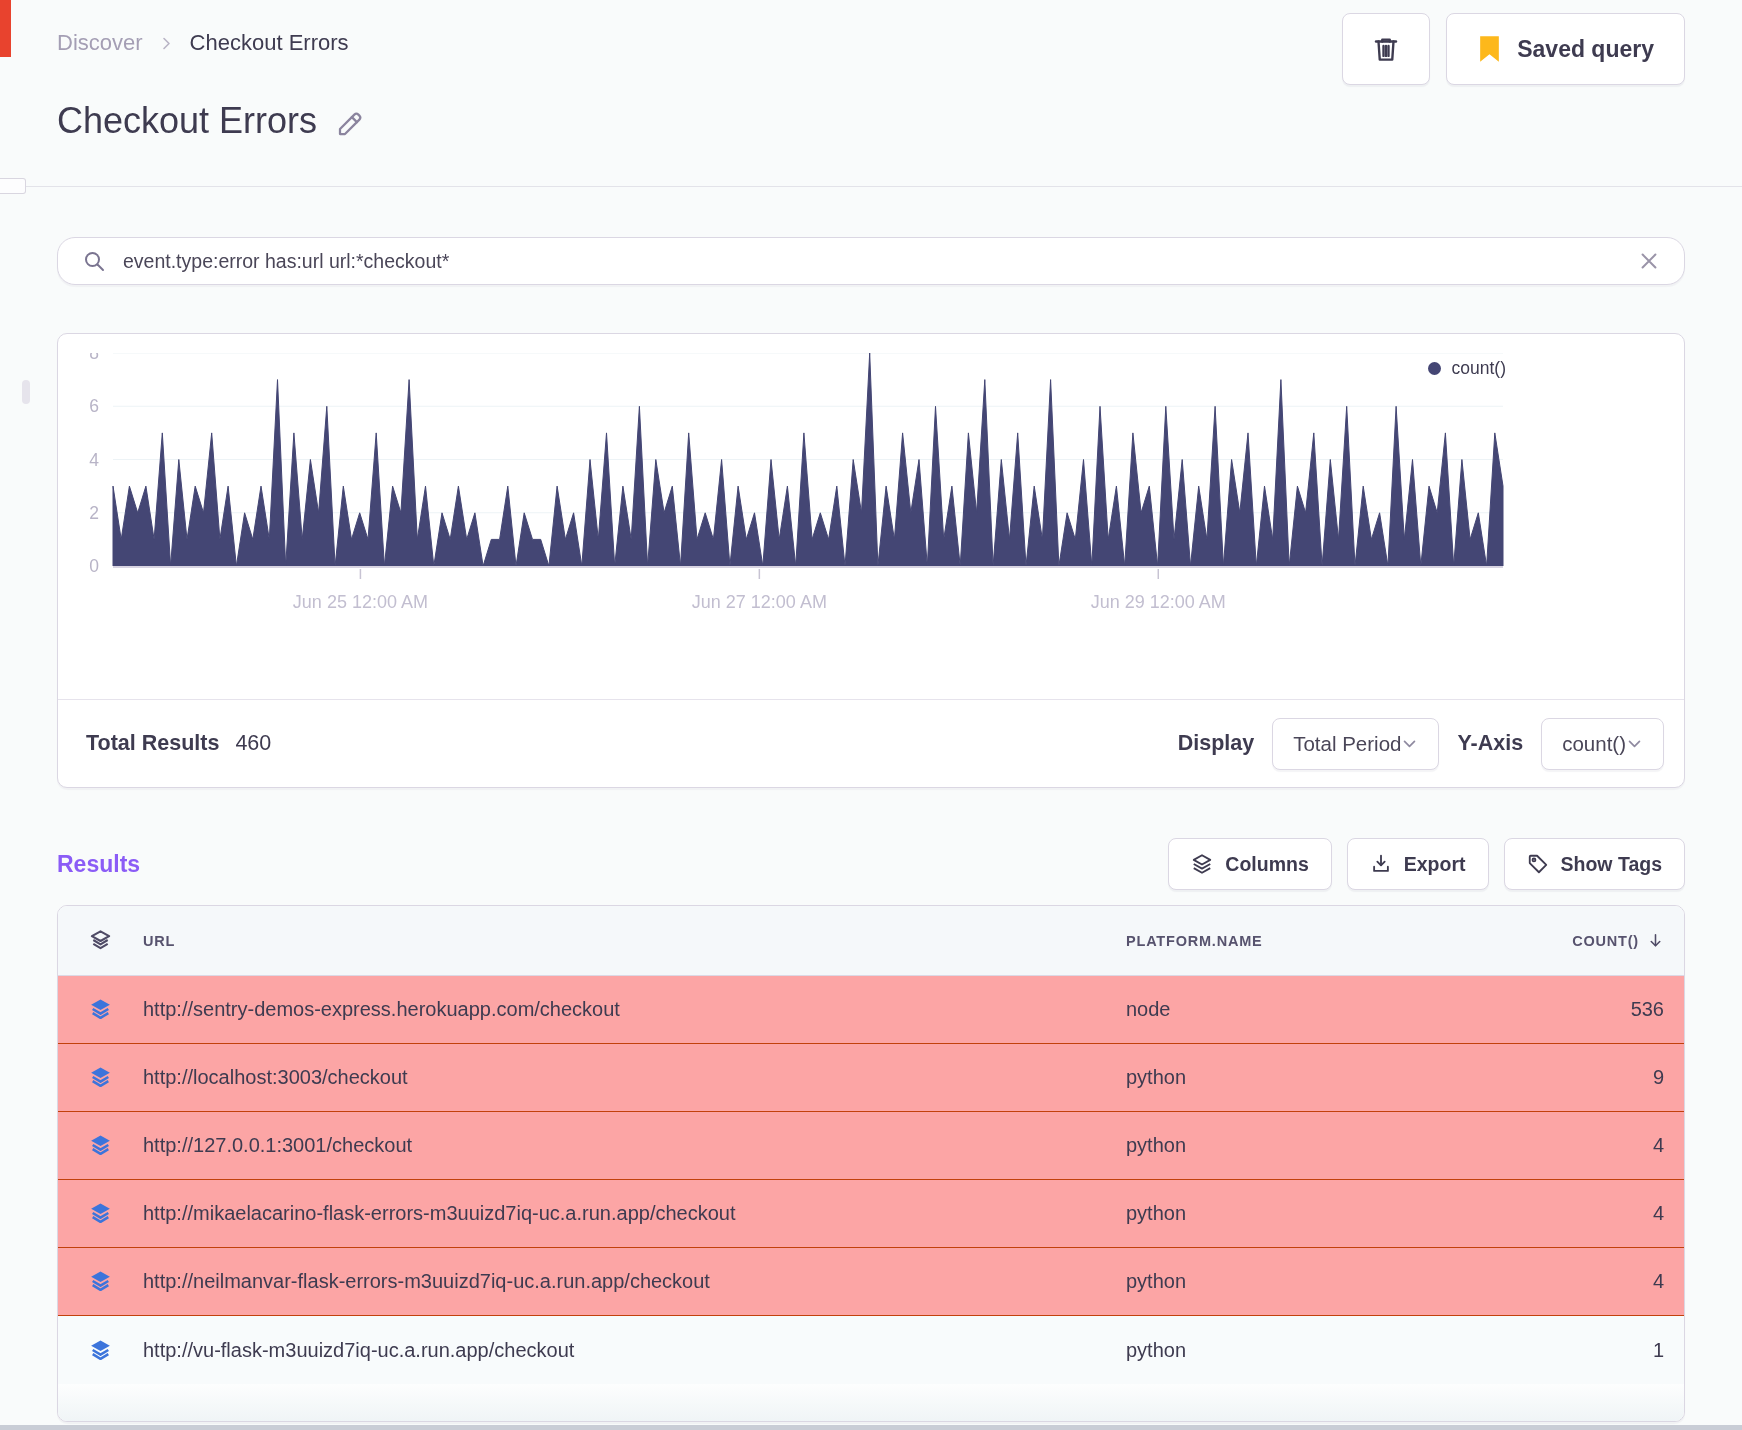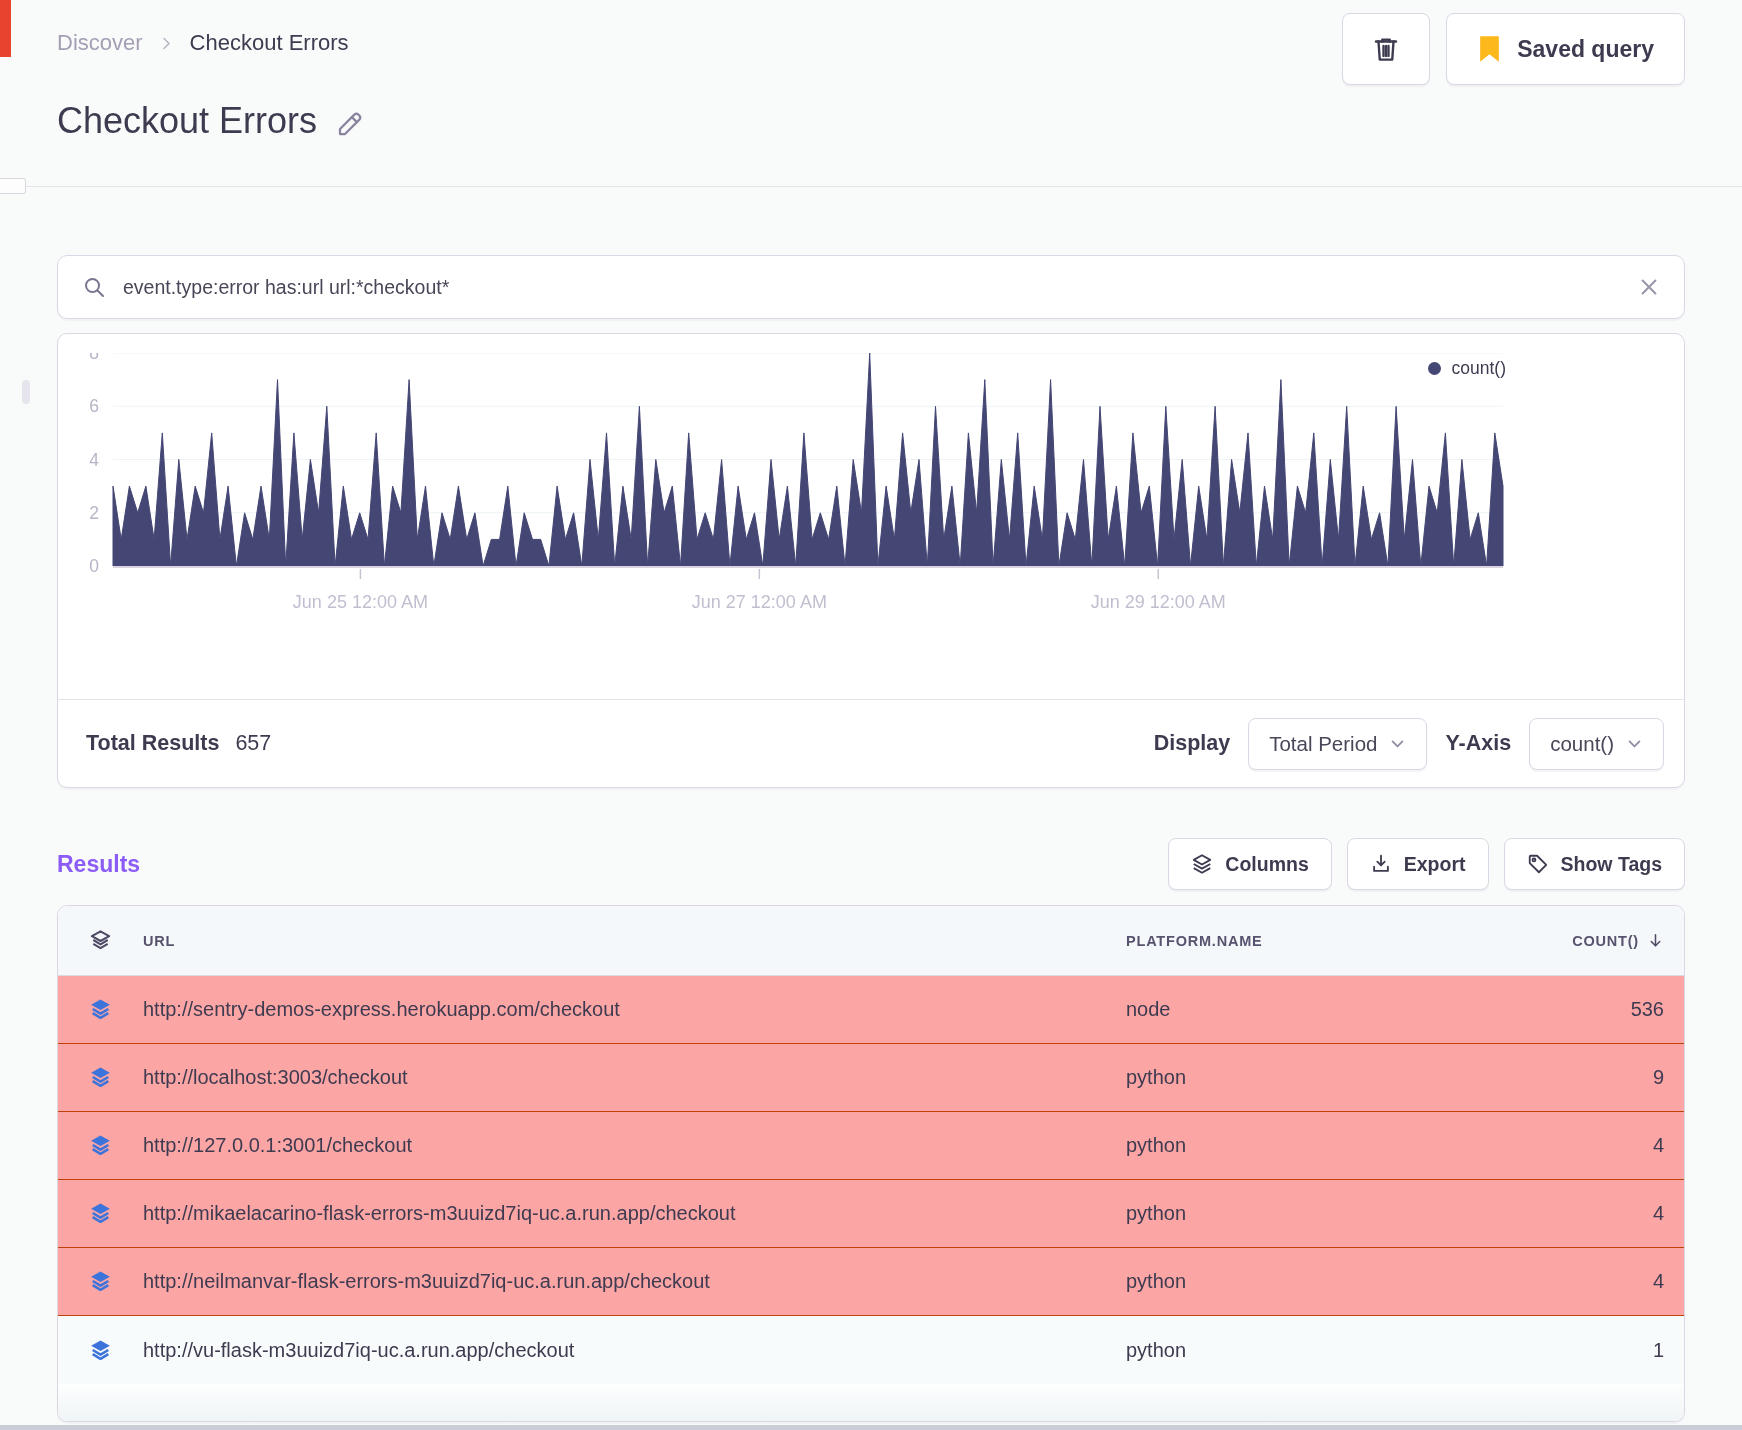--- a/index.html
+++ b/index.html
@@ -32,22 +32,22 @@
   .page-title { font-size:36px; font-weight:500; color:#3E3B50; }
   .edit-icon { cursor:pointer; color:#8B849E; margin-top:6px; }
 
   .header-divider { position:absolute; top:186px; left:0; width:1742px; border-top:1px solid #E3E3E9; }
   .collapse-handle { position:absolute; top:178px; left:0; width:26px; height:16px; background:#FDFDFE;
     border:1px solid #D9D6E0; border-left:none; border-radius:0 3px 3px 0; cursor:pointer; }
   .left-pill { position:absolute; left:22px; top:380px; width:8px; height:24px; border-radius:4px; background:#E6E4EC; }
 
   
   .search-card {
-    position:absolute; left:57px; top:255px; width:1628px; height:64px;
-    background:#fff; border:1px solid #DBD7E3; border-radius:10px;
+    position:absolute; left:57px; top:237px; width:1628px; height:48px;
+    background:#fff; border:1px solid #DBD7E3; border-radius:18px;
     display:flex; align-items:center; padding:0 24px; gap:17px;
     box-shadow:0 2px 1px rgba(45,35,70,0.04);
   }
   .search-input {
     flex:1; border:none; outline:none; background:transparent;
     font-family:"Liberation Sans", sans-serif; font-size:19.5px; color:#4A4658;
   }
   .clear-x { cursor:pointer; color:#9A94A8; display:flex; }
 
   
@@ -63,21 +63,21 @@
 
   .chart-footer {
     position:absolute; left:0; right:0; bottom:0; height:88px;
     border-top:1px solid #E6E3EC; display:flex; align-items:center;
     justify-content:space-between; padding:0 20px 0 28px;
   }
   .total-events { display:flex; align-items:baseline; gap:16px; font-size:21.5px; }
   .total-events .lbl { font-weight:700; }
   .footer-controls { display:flex; align-items:center; gap:18px; }
   .ctl-label { font-size:21.5px; font-weight:700; color:#3E3B50; }
-  .dd-btn { height:52px; padding:0 20px; gap:12px; font-size:20.5px; color:#4A4658; }
+  .dd-btn { height:52px; padding:0 20px; font-size:20.5px; color:#4A4658; }
   .chev { color:#8F8AA0; display:flex; }
 
   
   .results-row { position:absolute; left:57px; top:838px; width:1628px;
     display:flex; justify-content:space-between; align-items:center; }
   .results-heading { font-size:23px; font-weight:700; color:#8b5cf6; }
   .table-buttons { display:flex; gap:15px; }
   .btn-sm { height:52px; padding:0 22px; gap:12px; font-size:19.5px; font-weight:700; }
 
   
@@ -189,21 +189,21 @@
       <line x1="302.41999999999996" y1="216" x2="302.41999999999996" y2="226" stroke="#C7C3D3" stroke-width="1.5"></line>
       <text x="302.41999999999996" y="255" text-anchor="middle" fill="#C2BED0" font-size="18" font-family="Liberation Sans, sans-serif">Jun 25 12:00 AM</text>
       <line x1="701.35" y1="216" x2="701.35" y2="226" stroke="#C7C3D3" stroke-width="1.5"></line>
       <text x="701.35" y="255" text-anchor="middle" fill="#C2BED0" font-size="18" font-family="Liberation Sans, sans-serif">Jun 27 12:00 AM</text>
       <line x1="1100.28" y1="216" x2="1100.28" y2="226" stroke="#C7C3D3" stroke-width="1.5"></line>
       <text x="1100.28" y="255" text-anchor="middle" fill="#C2BED0" font-size="18" font-family="Liberation Sans, sans-serif">Jun 29 12:00 AM</text>
     </svg>
   <div class="chart-footer">
     <div class="total-events">
       <span class="lbl">Total Results</span>
-      <span>657</span>
+      <span>460</span>
     </div>
     <div class="footer-controls">
       <span class="ctl-label">Display</span>
       <button class="btn dd-btn">
         <span>Total Period</span>
         <span class="chev">
           <svg class="ic" width="17" height="17" viewBox="0 0 24 24" fill="none" stroke="currentColor" stroke-width="2.4" stroke-linecap="round" stroke-linejoin="round">
               <polyline points="5 9 12 16 19 9"></polyline>
             </svg>
         </span>

